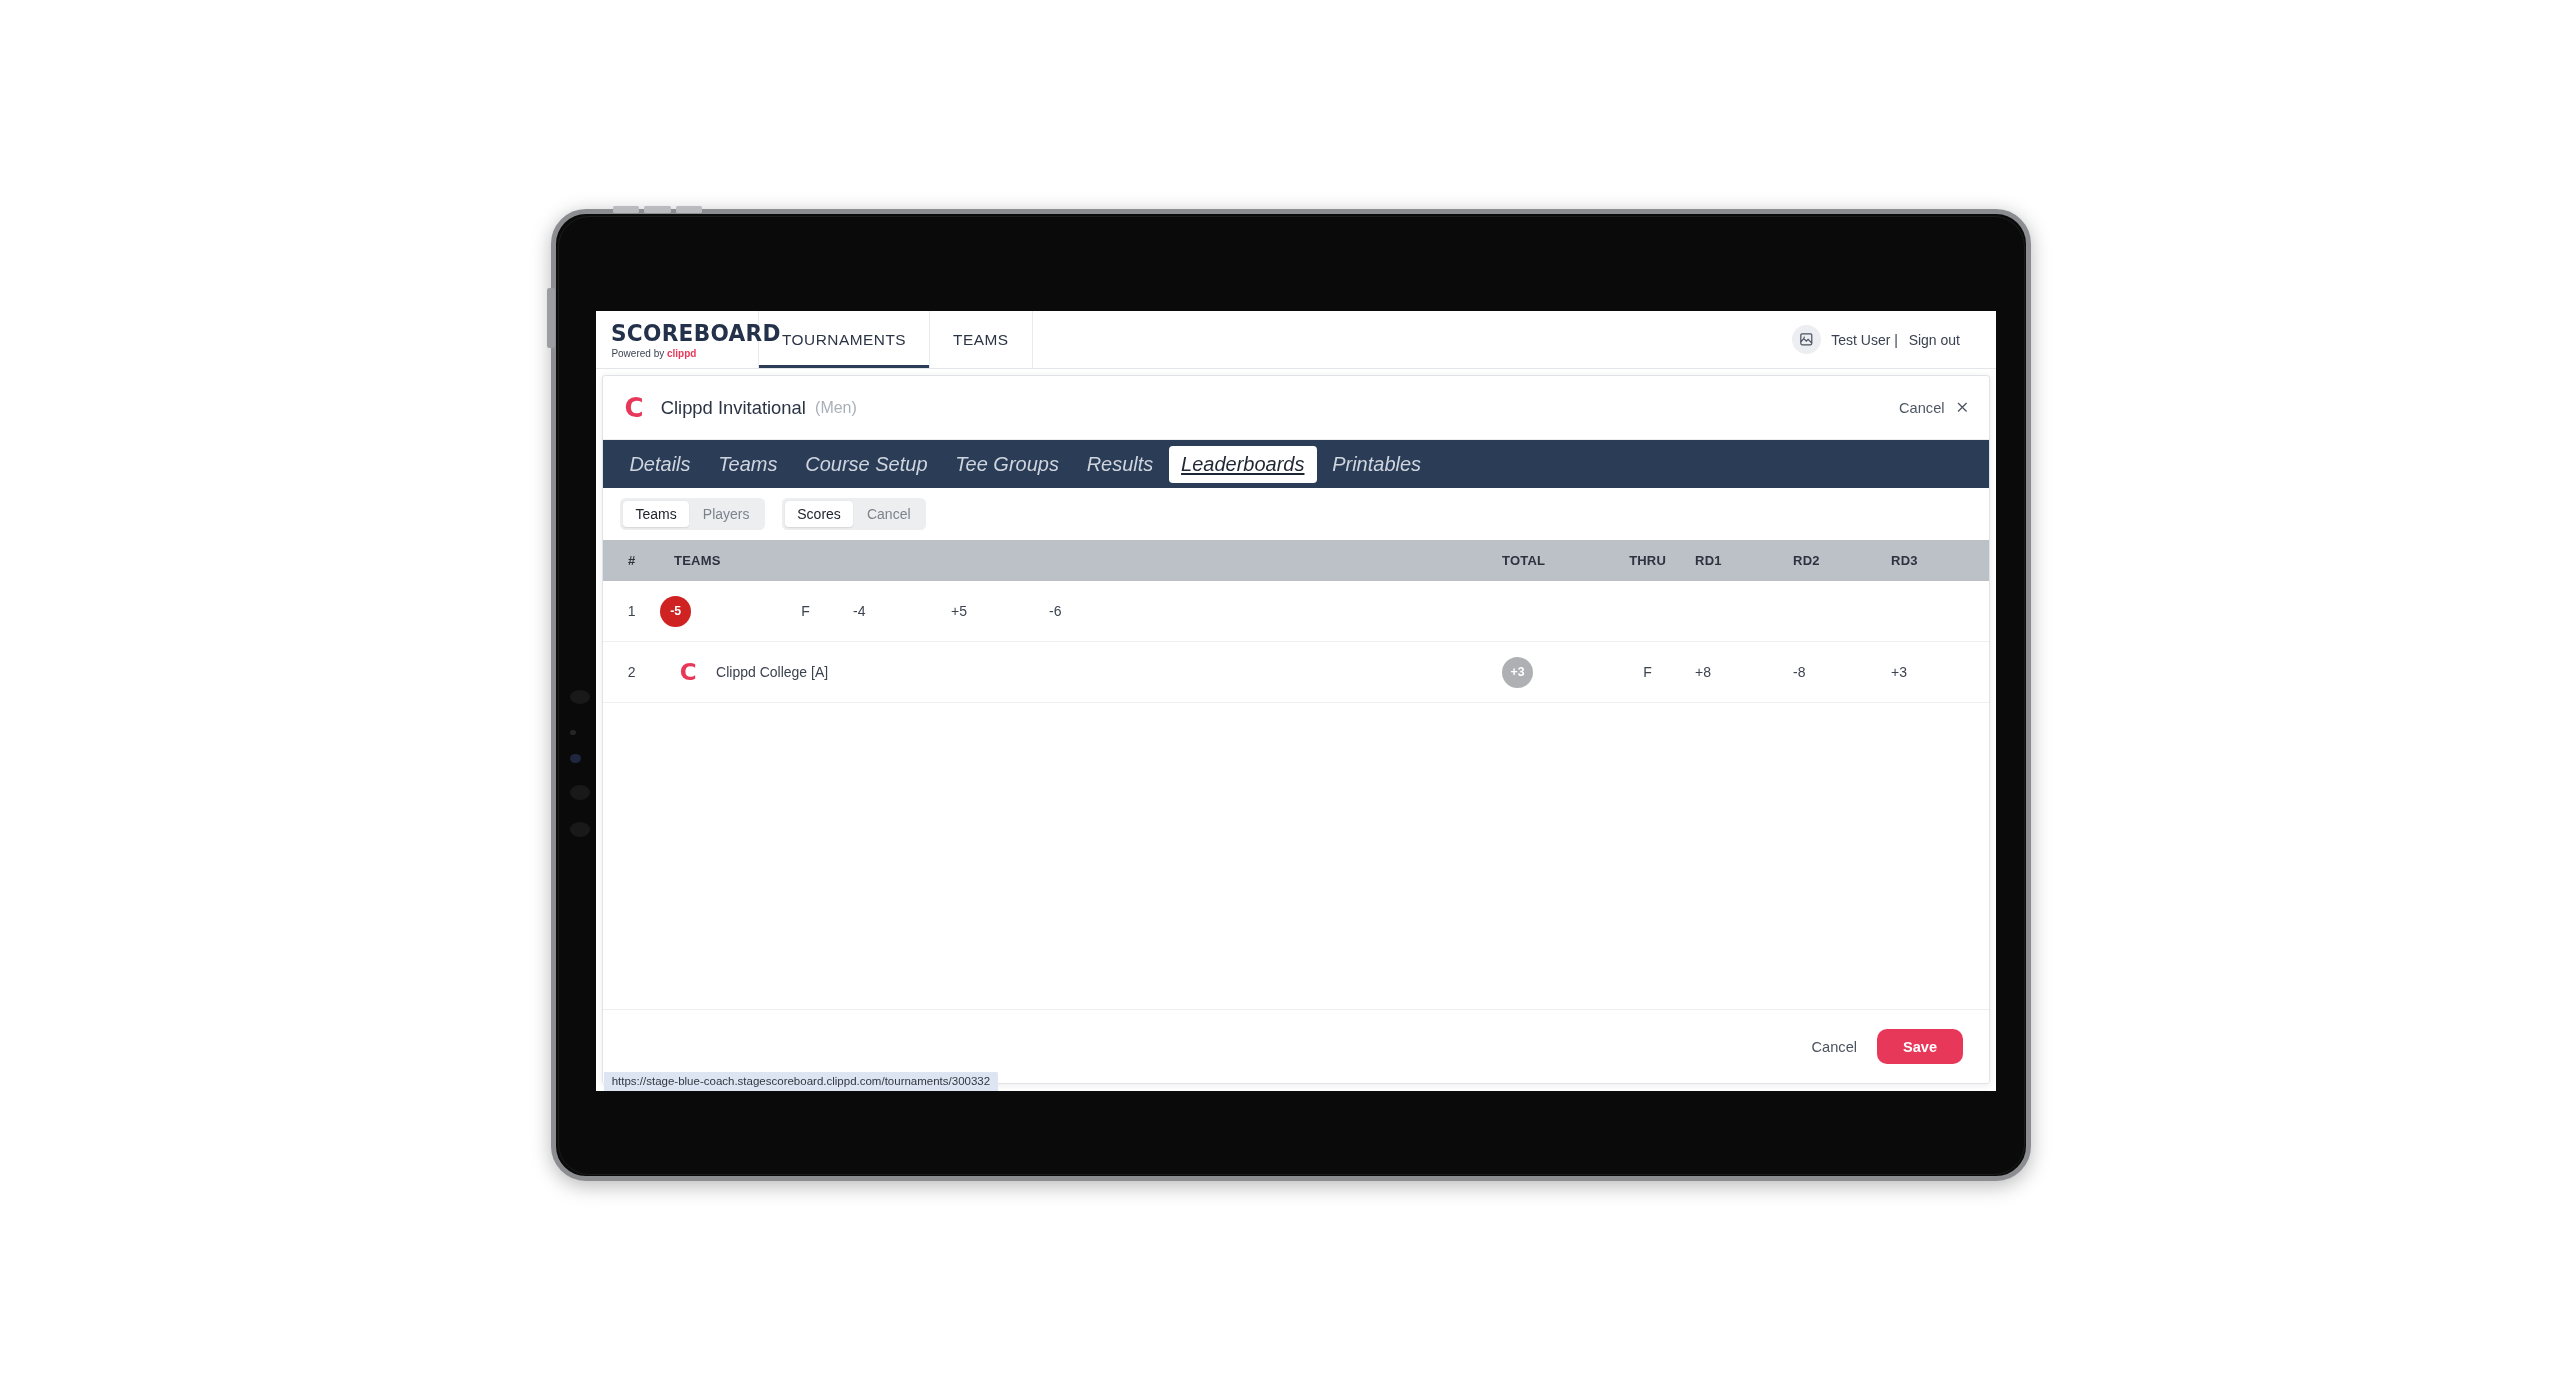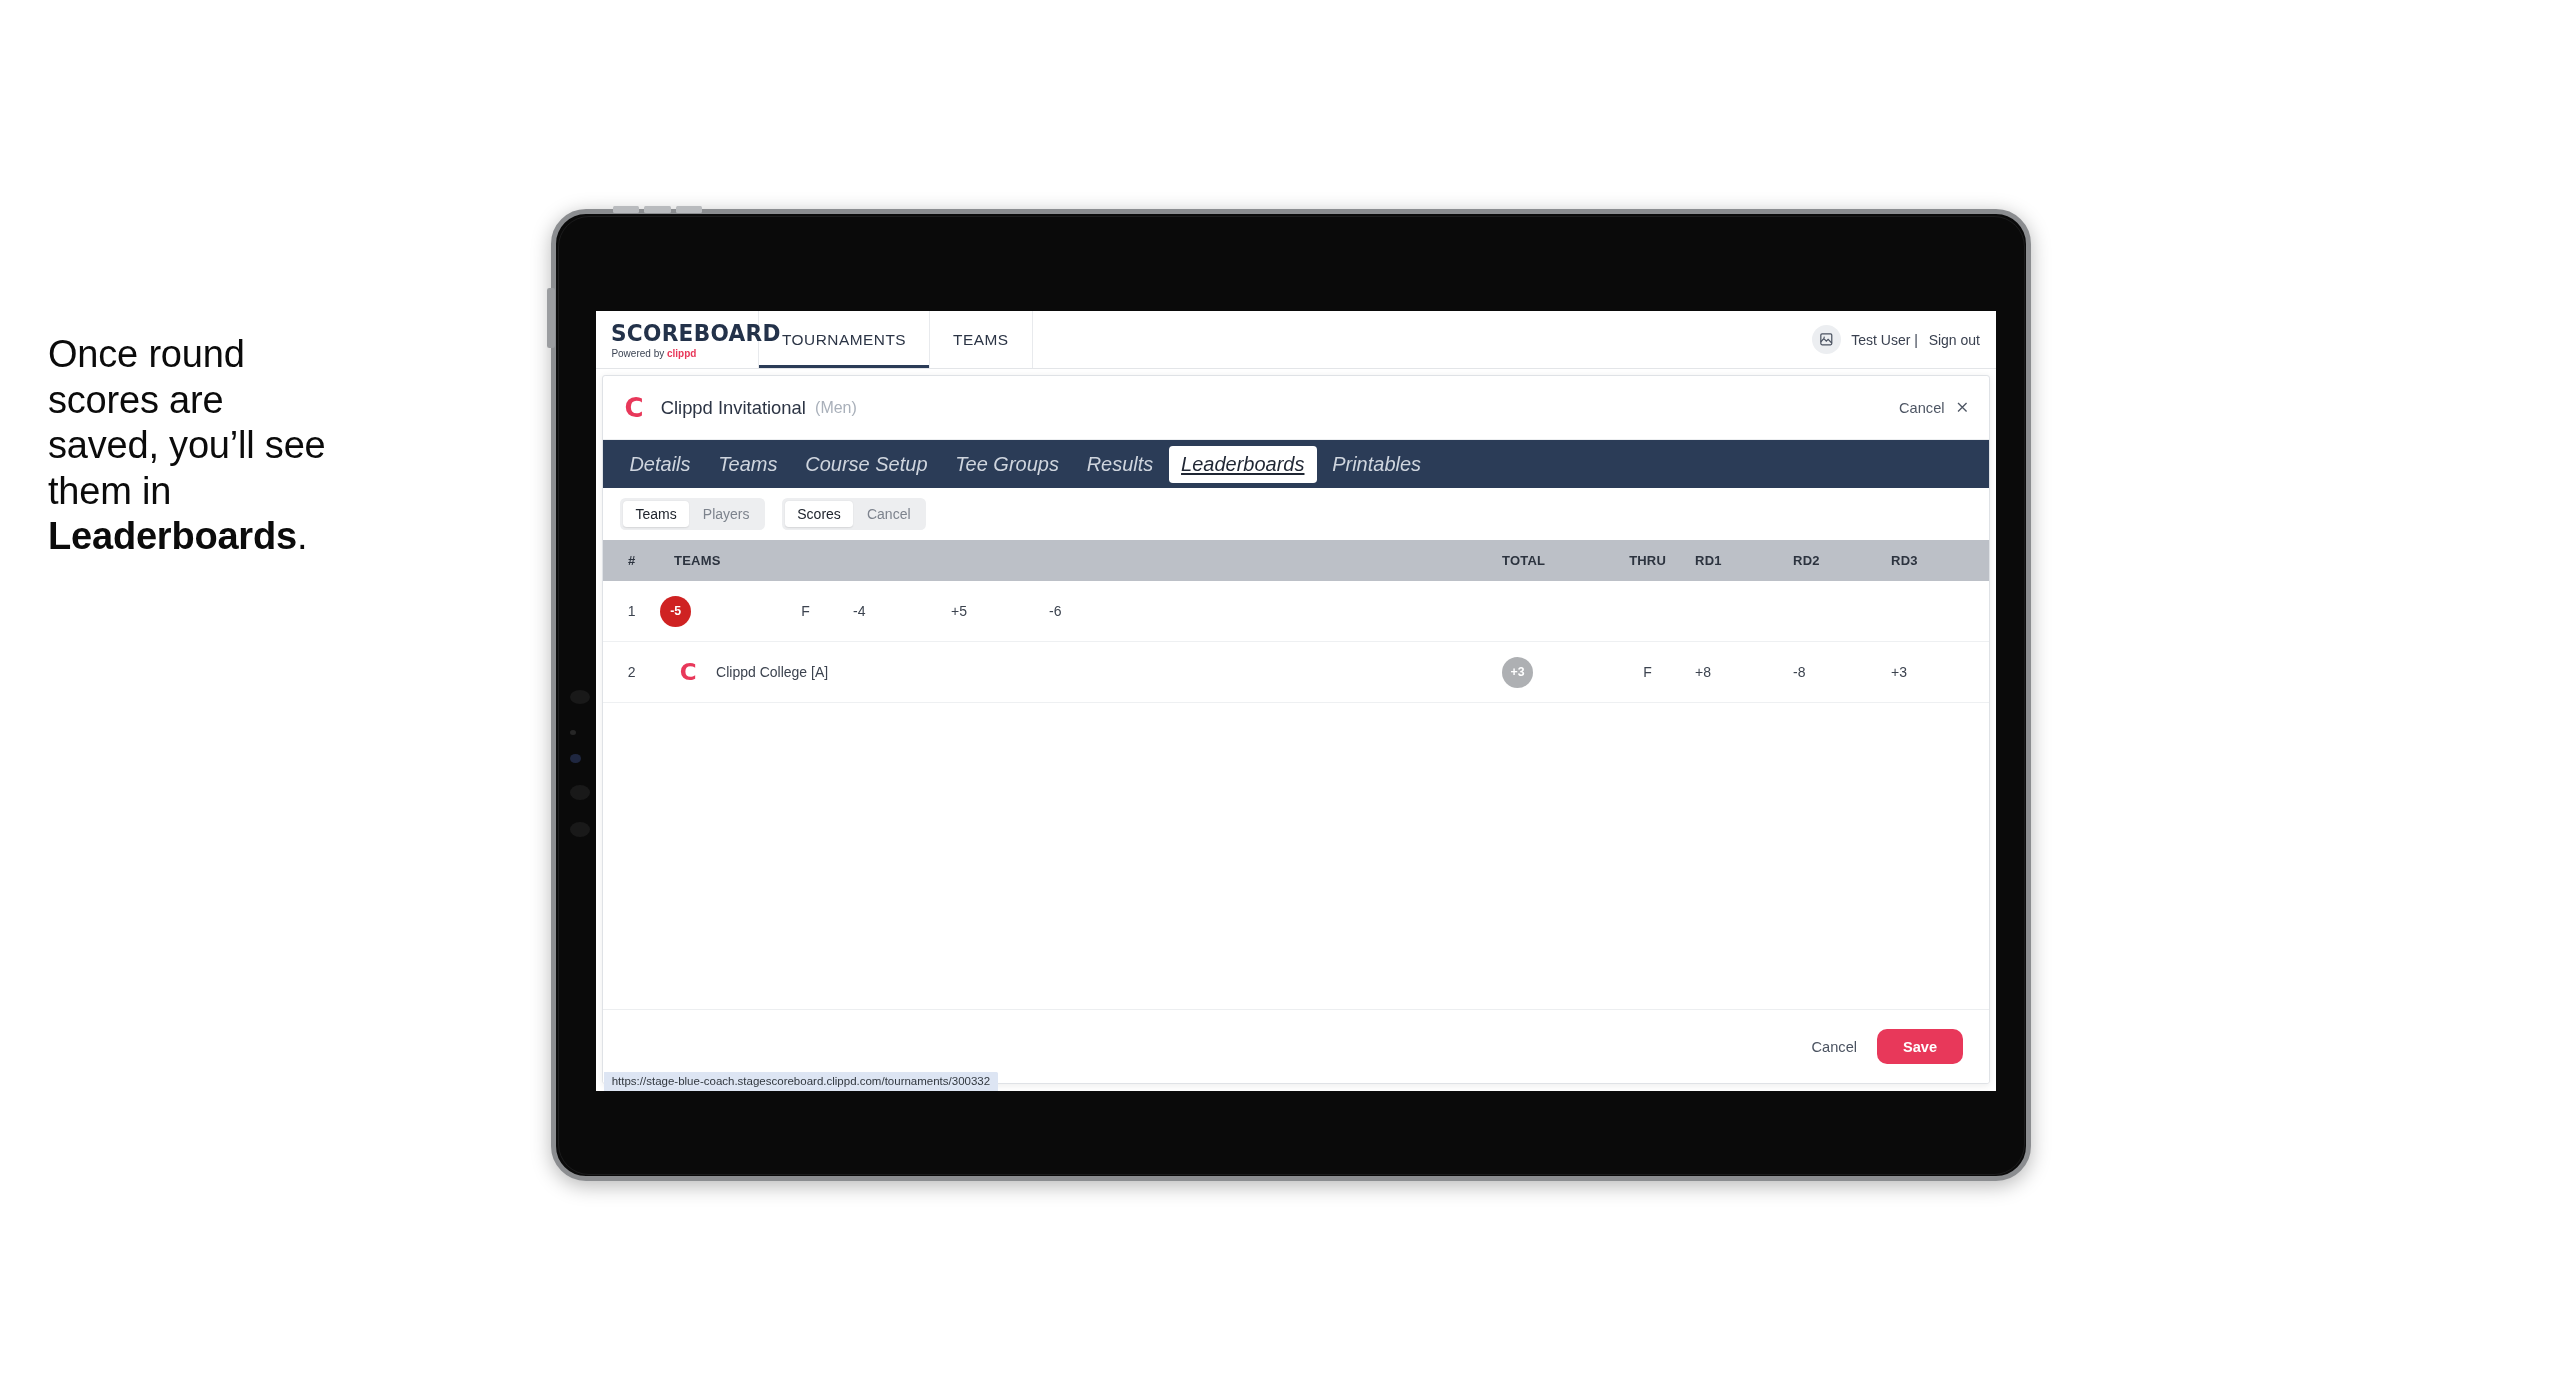--- a/index.html
+++ b/index.html
@@ -159,21 +159,21 @@
     height: 3.1px;
     background: #2b3c57;
   }
 
   #appbar-spacer { flex: 1; }
 
   #user-area {
     display: flex;
     align-items: center;
     gap: 10.7px;
-    padding-right: 16px;
+    padding-right: 36px;
   }
   #avatar {
     width: 29px; height: 29px;
     border-radius: 50%;
     background: #eceef1;
     display: flex;
     align-items: center;
     justify-content: center;
   }
   #user-name {
@@ -432,27 +432,20 @@
     white-space: nowrap;
     border-top-right-radius: 1.5px;
     margin-left: 8px;
   }
 </style>
 </head>
 <body>
 
 <div id="stage">
 
-  <div id="caption">
-    <span>Once round</span><br>
-    <span>scores are</span><br>
-    <span>saved, you’ll see</span><br>
-    <span>them in</span><br>
-    <span class="strong">Leaderboards</span><span>.</span>
-  </div>
 
   <div id="tablet">
 
     <div id="hw-slits">
         <i></i>
         <i></i>
         <i></i>
       </div>
     <div class="hw-btn" id="hw-power"></div>
     <div class="hw-dot" id="hw-dot-1"></div>

